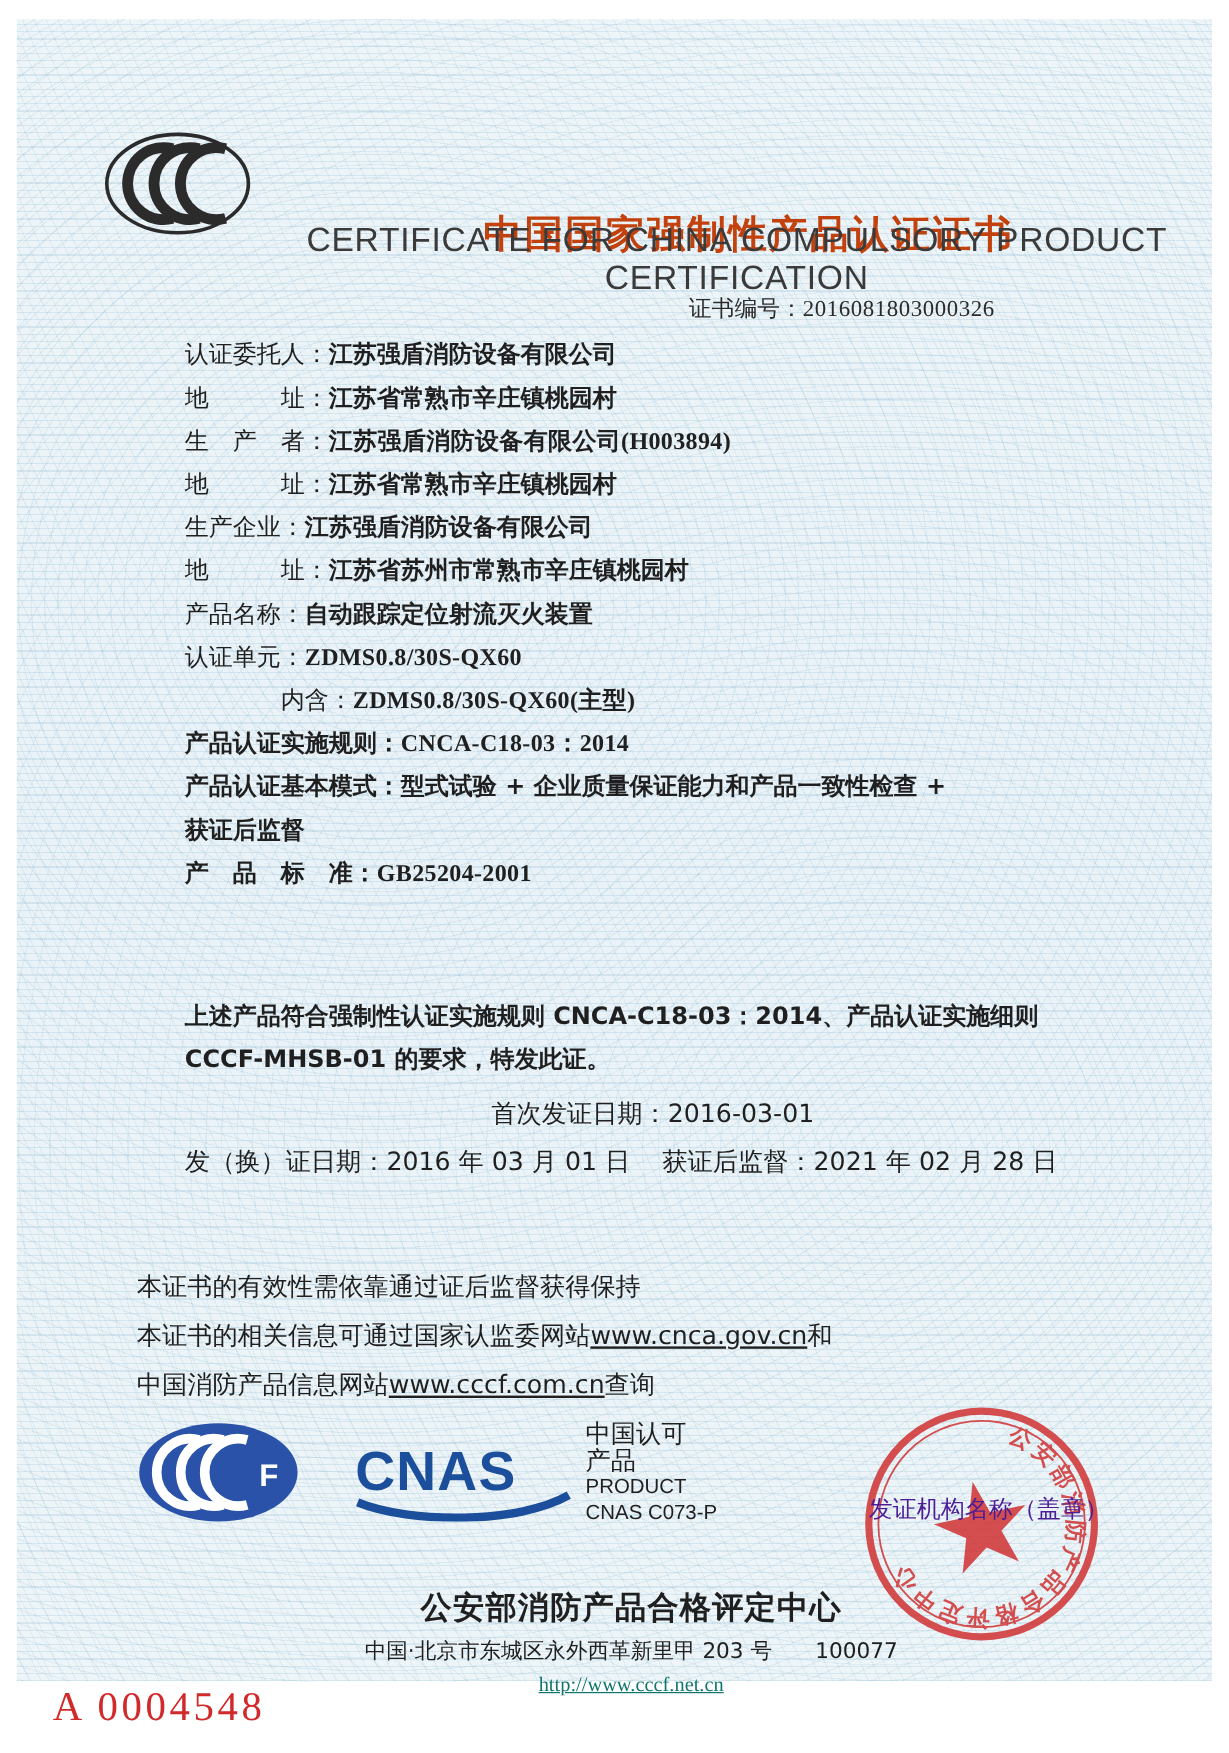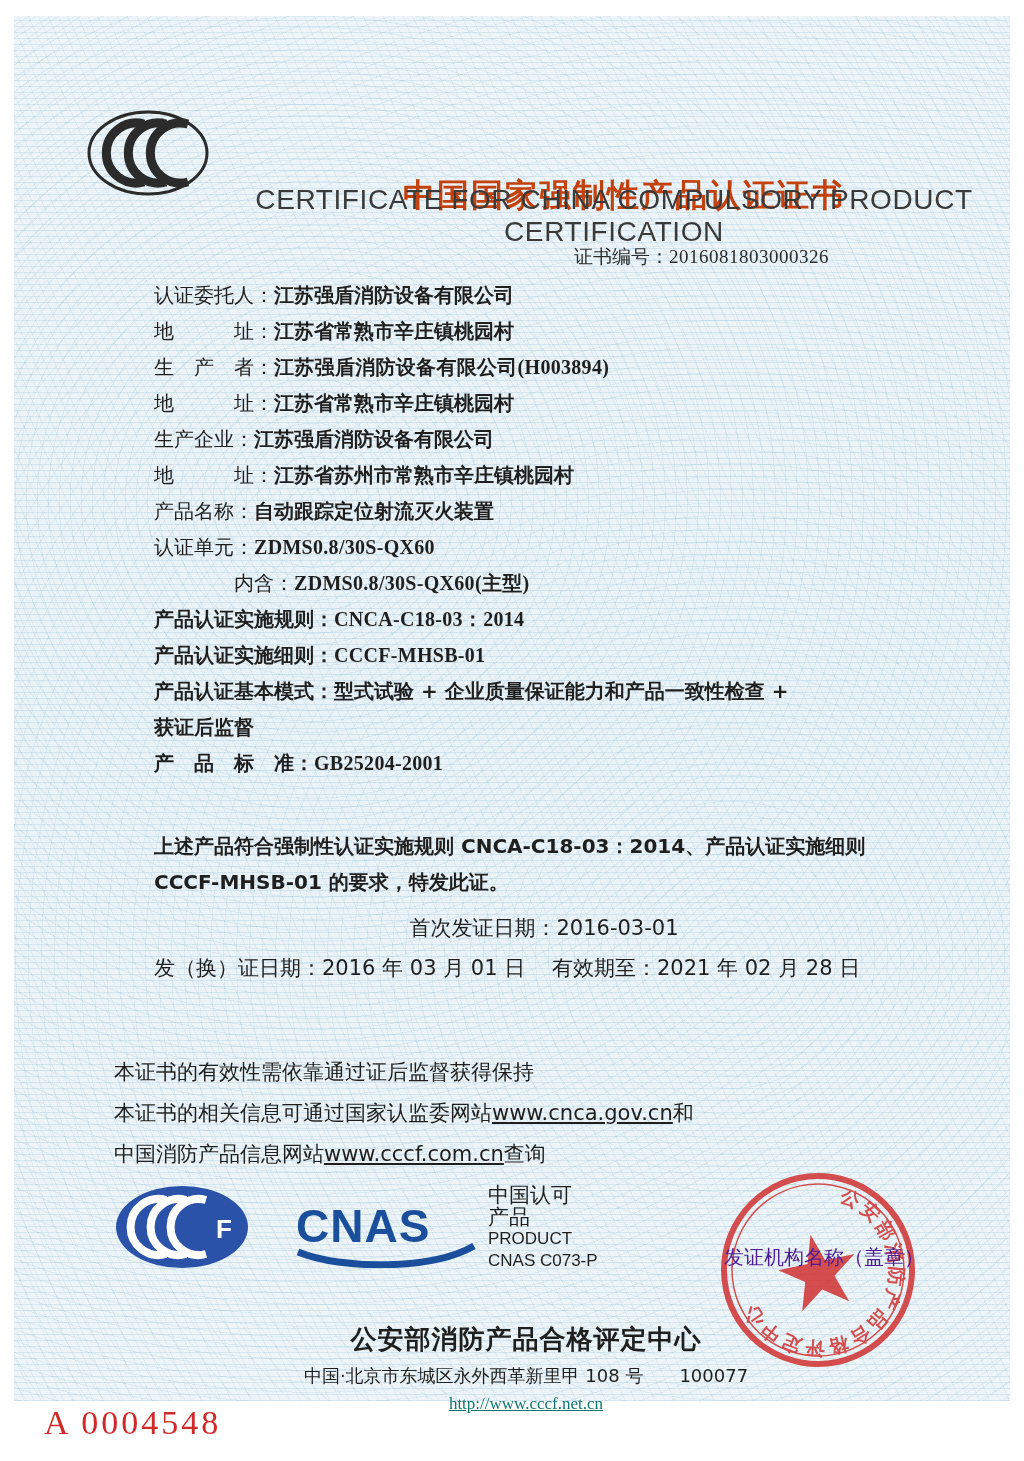--- a/index.html
+++ b/index.html
@@ -354,24 +354,20 @@
       <div class="field-row sub-row">
         <span class="field-label">内含：</span>
         <span class="field-value mono-val">ZDMS0.8/30S-QX60(主型)</span>
       </div>
 
       <div class="field-row">
         <span class="field-label bold-line">产品认证实施规则：</span>
         <span class="field-value mono-val">CNCA-C18-03：2014</span>
       </div>
 
-      <div class="field-row">
-        <span class="field-label bold-line">产品认证实施细则：</span>
-        <span class="field-value mono-val">CCCF-MHSB-01</span>
-      </div>
 
       <div class="field-row">
         <span class="field-label bold-line">产品认证基本模式：</span>
         <span class="field-value">型式试验 + 企业质量保证能力和产品一致性检查 +</span>
       </div>
 
       <div class="field-row">
         <span class="field-value bold-line">获证后监督</span>
       </div>
 
@@ -382,21 +378,21 @@
 
     </div>
 
     <div class="para" style="top: 812px;">上述产品符合强制性认证实施规则 CNCA-C18-03：2014、产品认证实施细则 CCCF-MHSB-01 的要求，特发此证。</div>
 
     <div class="issue-first">首次发证日期：2016-03-01</div>
 
     <div class="issue-dates">
       <span>发（换）证日期：</span><span>2016 年 03 月 01 日</span>
       &nbsp;&nbsp;
-      <span>有效期至：</span><span>2021 年 02 月 28 日</span>
+      <span>获证后监督：</span><span>2021 年 02 月 28 日</span>
     </div>
 
     <div class="notes">
       <div>本证书的有效性需依靠通过证后监督获得保持</div>
       <div>
         <span>本证书的相关信息可通过国家认监委网站</span><span class="u">www.cnca.gov.cn</span><span>和</span>
       </div>
       <div>
         <span>中国消防产品信息网站</span><span class="u">www.cccf.com.cn</span><span>查询</span>
       </div>
@@ -437,19 +433,19 @@
             <textPath href="#sealpath" startOffset="8%">公安部消防产品合格评定中心</textPath>
           </text>
           <polygon points="104,68 113,96 143,96 119,113 128,141 104,124 80,141 89,113 65,96 95,96" fill="#d02a2a"></polygon>
         </g>
       </svg>
     </div>
 
     <div class="issuer-line">发证机构名称（盖章）</div>
 
     <div class="org-name">公安部消防产品合格评定中心</div>
-    <div class="org-addr">中国·北京市东城区永外西革新里甲 108 号　　100077</div>
+    <div class="org-addr">中国·北京市东城区永外西革新里甲 203 号　　100077</div>
     <div class="org-url">http://www.cccf.net.cn</div>
 
   </div>
 
   <div class="serial">A 0004548</div>
 </div>
 
 </body></html>

